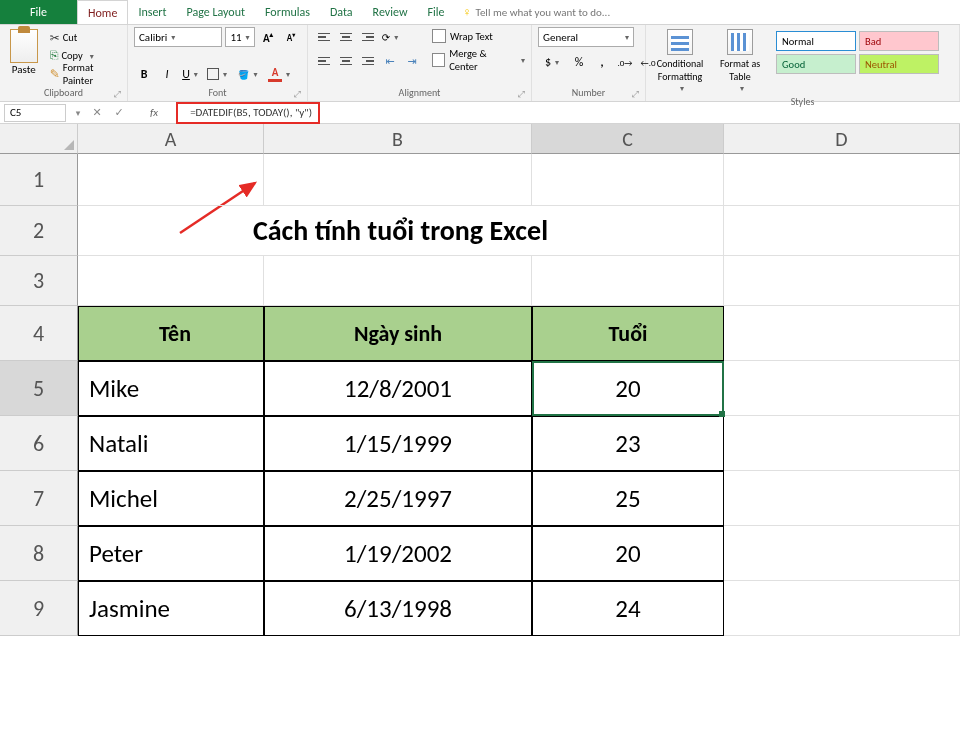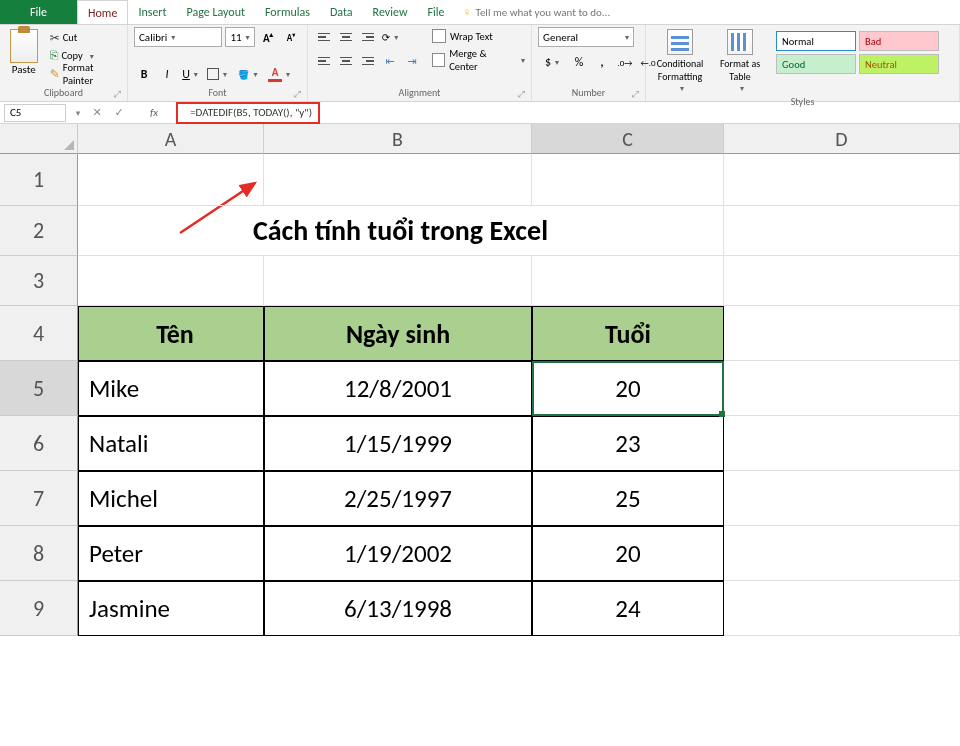--- a/index.html
+++ b/index.html
@@ -101,21 +101,21 @@
 .cell{border-right:1px solid #e0e0e0;border-bottom:1px solid #e0e0e0;display:flex;align-items:center;font-size:24px;color:#000;}
 .cell.A{width:186px;padding-left:8px;} .cell.B{width:268px;justify-content:center;} .cell.C{width:192px;justify-content:center;} .cell.D{width:236px;}
 
 .row.r1 .rh,.row.r1 .cell{height:52px;}
 .row.r2 .rh,.row.r2 .cell{height:50px;}
 .row.r3 .rh,.row.r3 .cell{height:50px;}
 .row.data .rh,.row.data .cell{height:55px;}
 
 .title-merged{width:646px;display:flex;align-items:center;justify-content:center;font-size:28px;font-weight:bold;border-right:1px solid #e0e0e0;border-bottom:1px solid #e0e0e0;}
 
-.hdr{background:#a9d08e;font-weight:bold;font-size:26px;justify-content:center!important;border:1px solid #000!important;}
+.hdr{background:#a9d08e;font-weight:bold;font-size:22px;justify-content:center!important;border:1px solid #000!important;}
 .tbl{border:1px solid #000!important;font-size:25px;}
 .tbl.A{padding-left:10px;justify-content:flex-start;}
 
 .active-cell{position:absolute;border:2px solid #217346;pointer-events:none;}
 .active-cell .fill-h{position:absolute;right:-3px;bottom:-3px;width:6px;height:6px;background:#217346;}
 
 </style>
 </head>
 <body>
 

